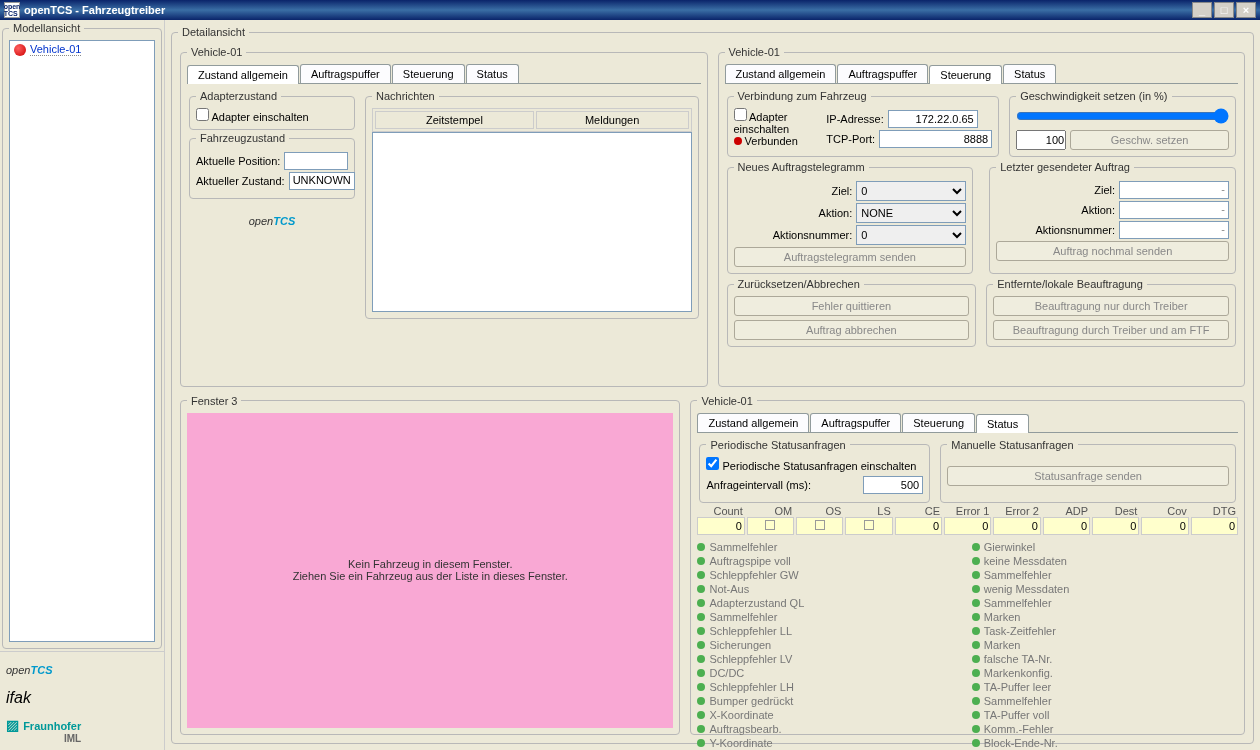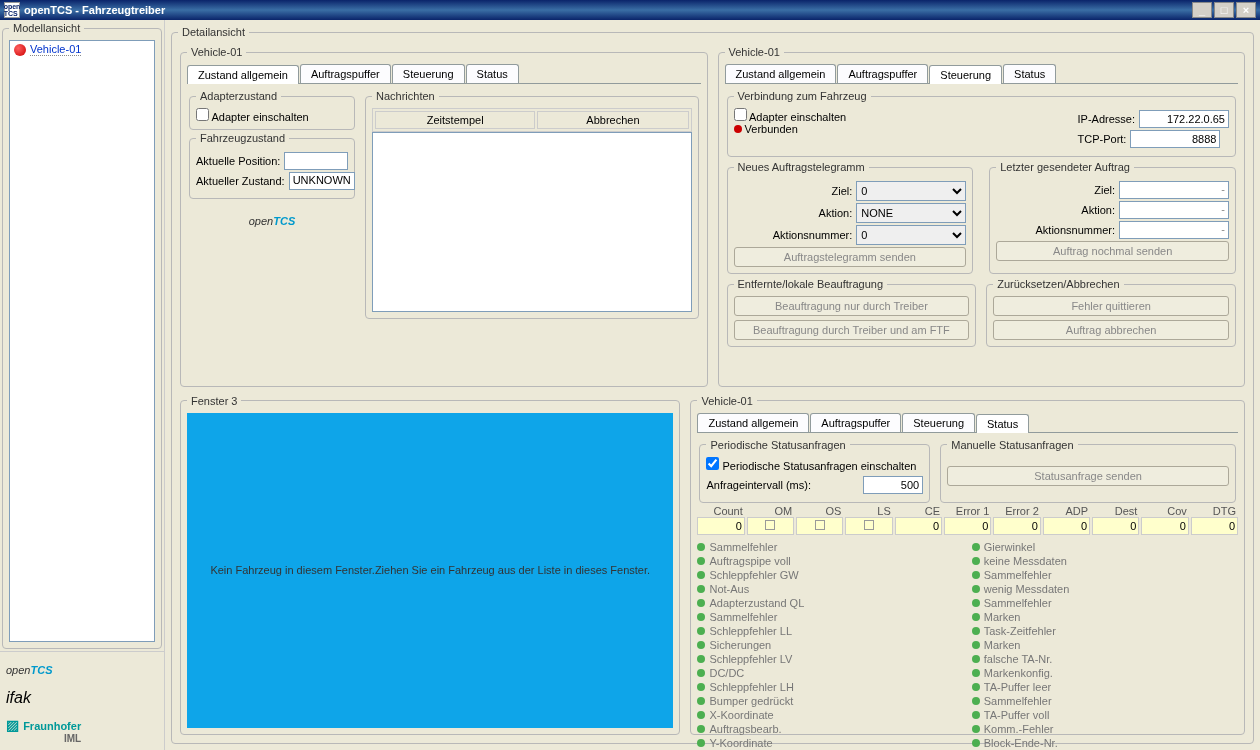--- a/index.html
+++ b/index.html
@@ -59,21 +59,21 @@
 button.wbtn { width: 100%; padding: 3px; border: 1px solid #aca899; background: #efedde; border-radius: 3px; cursor: pointer; color: #888; }
 
 select, input[type=text].box { border: 1px solid #7f9db9; height: 20px; }
 
 .slider { width: 100%; }
 
 .redled { width: 8px; height: 8px; border-radius: 50%; background: #cc0000; display: inline-block; }
 
 .bottom-half { display: flex; gap: 6px; flex: 1; min-height: 0; }
 .fenster3 { flex: 0.9; display: flex; flex-direction: column; }
-.fenster3-body { flex: 1; background: #0ea5e9; display: flex; flex-direction: row; align-items: center; justify-content: center; color: #333; }
+.fenster3-body { flex: 1; background: #f9a8d4; display: flex; flex-direction: column; align-items: center; justify-content: center; color: #333; }
 
 .status-pane { flex: 1; }
 .status-headers { display: flex; gap: 2px; font-size: 10px; color: #555; }
 .status-headers > div { flex: 1; text-align: right; padding: 0 2px; }
 .status-vals { display: flex; gap: 2px; }
 .status-vals > div { flex: 1; background: #ffffcc; border: 1px solid #ccc; text-align: right; padding: 2px; }
 .status-vals .sq { text-align: center; }
 .status-vals .sq span { display: inline-block; width: 10px; height: 10px; border: 1px solid #999; }
 
 .status-leds { display: grid; grid-template-columns: repeat(2, 1fr); gap: 2px 8px; margin-top: 6px; font-size: 10px; color: #777; }
@@ -147,21 +147,21 @@
                   </div>
               </fieldset>
               <div class="opentcs-logo"><span class="o">open</span><span class="t">TCS</span></div>
             </div>
             <fieldset style="flex:1;">
               <legend>Nachrichten</legend>
               <table class="tbl">
                 <tbody>
                     <tr>
                       <th>Zeitstempel</th>
-                      <th>Abbrechen</th>
+                      <th>Meldungen</th>
                     </tr>
               </tbody>
                 </table>
               <div class="tbl-body panel"></div>
             </fieldset>
           </div>
         </fieldset>
 
         <fieldset>
           <legend>Vehicle-01</legend>
@@ -180,26 +180,34 @@
                     <label><input type="checkbox" style=""> <span>Adapter einschalten</span></label>
                     <div class="formrow" style="margin-top:0;"><span class="redled"></span>&nbsp;<span>Verbunden</span></div>
                   </div>
                   <div>
                     <div class="formrow">
                         <label>IP-Adresse:</label>
                         <input type="text" style="width: 90px; text-align: right;" value="172.22.0.65">
                       </div>
                     <div class="formrow">
                         <label>TCP-Port:</label>
-                        <input type="text" style="width: 90px; text-align: right;" value="8888">
+                        <input type="text" style="width: 113px; text-align: right;" value="8888">
                       </div>
                   </div>
                 </div>
               </fieldset>
             </div>
+            <fieldset style="flex:1;">
+              <legend>Geschwindigkeit setzen (in %)</legend>
+              <input type="range" class="slider" min="0" max="100" value="100" style="">
+              <div style="display:flex; gap:4px; margin-top:4px;">
+                <input type="text" style="width: 50px; text-align: right;" value="100">
+                <button class="wbtn" style="flex:1;">Geschw. setzen</button>
+              </div>
+            </fieldset>
           </div>
           <div style="display:flex; gap:12px;">
             <fieldset style="flex:1;">
               <legend>Neues Auftragstelegramm</legend>
               <div class="formrow">
                   <label style="flex:1; text-align:right;">Ziel:</label>
                   <select style="width:110px;"><option>0</option></select>
                 </div>
               <div class="formrow">
                   <label style="flex:1; text-align:right;">Aktion:</label>
@@ -222,29 +230,29 @@
                   <div class="val" style="width:110px; color:#888;">-</div>
                 </div>
               <div class="formrow">
                   <label style="flex:1; text-align:right;">Aktionsnummer:</label>
                   <div class="val" style="width:110px; color:#888;">-</div>
                 </div>
               <button class="wbtn">Auftrag nochmal senden</button>
             </fieldset>
           </div>
           <div style="display:flex; gap:6px;">
+            <fieldset style="flex:1;">
+              <legend>Zurücksetzen/Abbrechen</legend>
+              <button class="wbtn">Fehler quittieren</button>
+              <button class="wbtn" style="margin-top:4px;">Auftrag abbrechen</button>
+            </fieldset>
             <fieldset style="flex:1;">
               <legend>Entfernte/lokale Beauftragung</legend>
               <button class="wbtn">Beauftragung nur durch Treiber</button>
               <button class="wbtn" style="margin-top:4px;">Beauftragung durch Treiber und am FTF</button>
-            </fieldset>
-            <fieldset style="flex:1;">
-              <legend>Zurücksetzen/Abbrechen</legend>
-              <button class="wbtn">Fehler quittieren</button>
-              <button class="wbtn" style="margin-top:4px;">Auftrag abbrechen</button>
             </fieldset>
           </div>
         </fieldset>
       </div>
 
       <div class="bottom-half" style="flex:1; margin-top:4px;">
         <fieldset class="fenster3">
           <legend>Fenster 3</legend>
           <div class="fenster3-body">
             <div>Kein Fahrzeug in diesem Fenster.</div>

